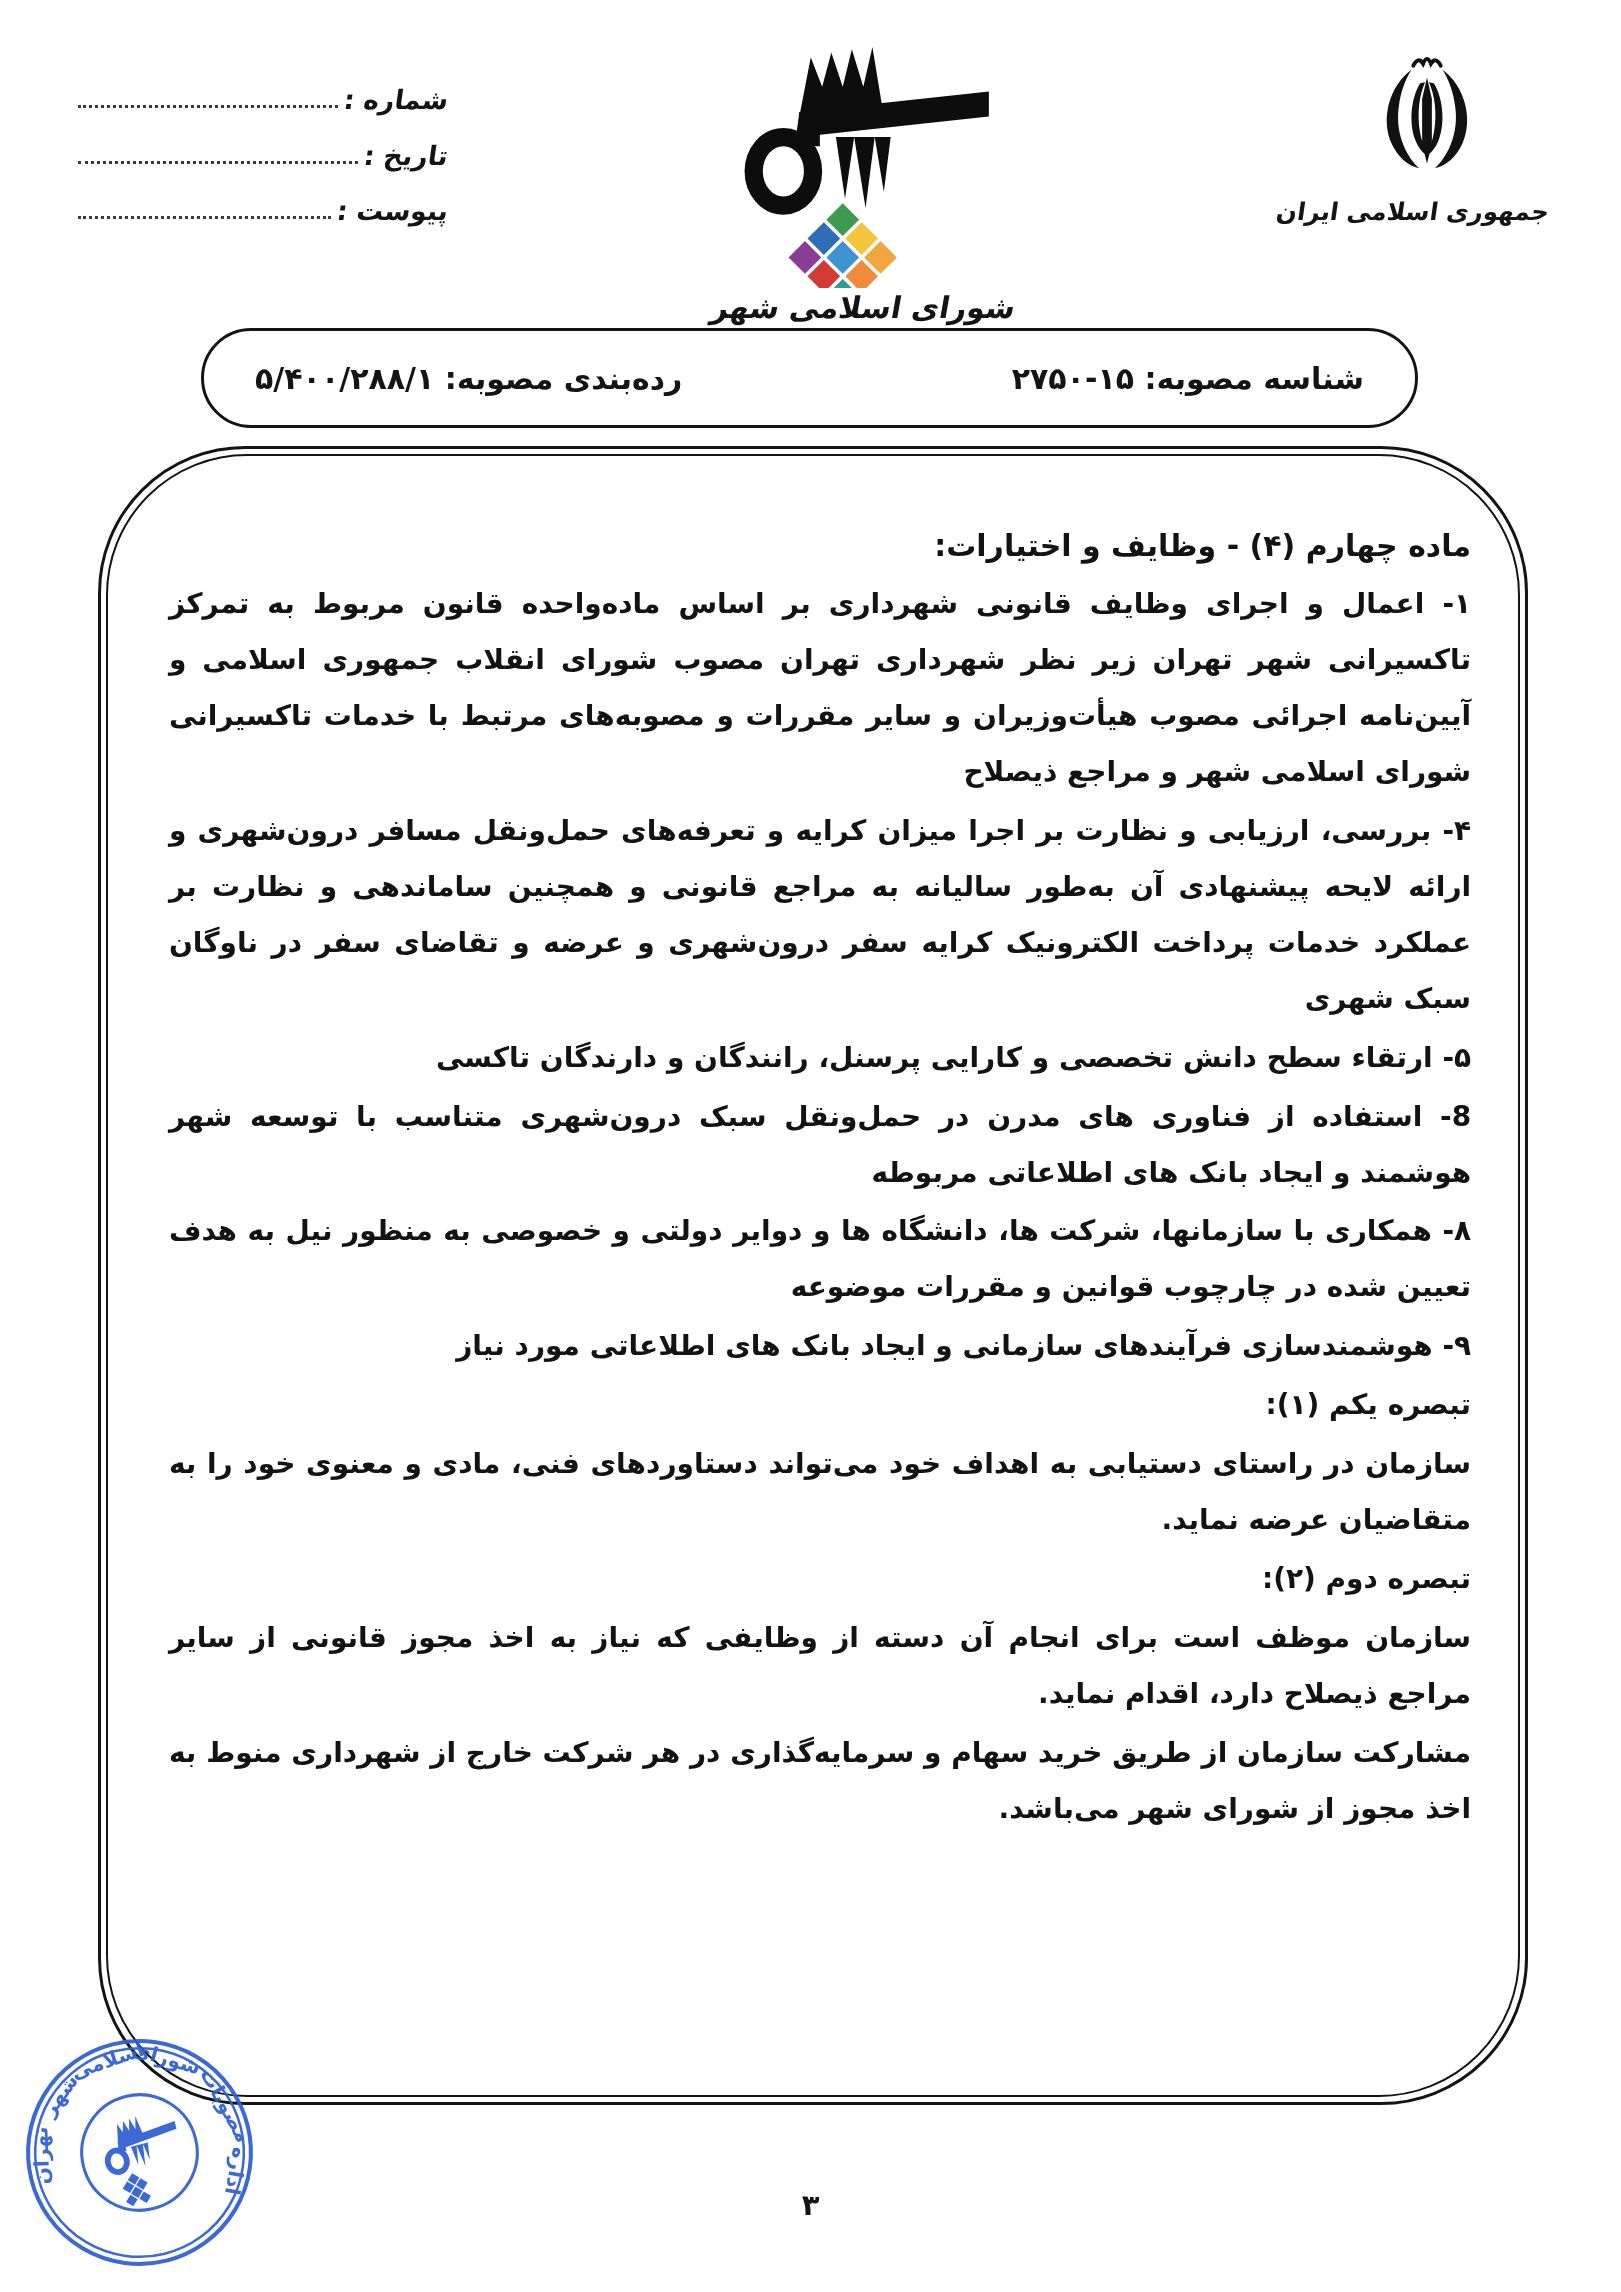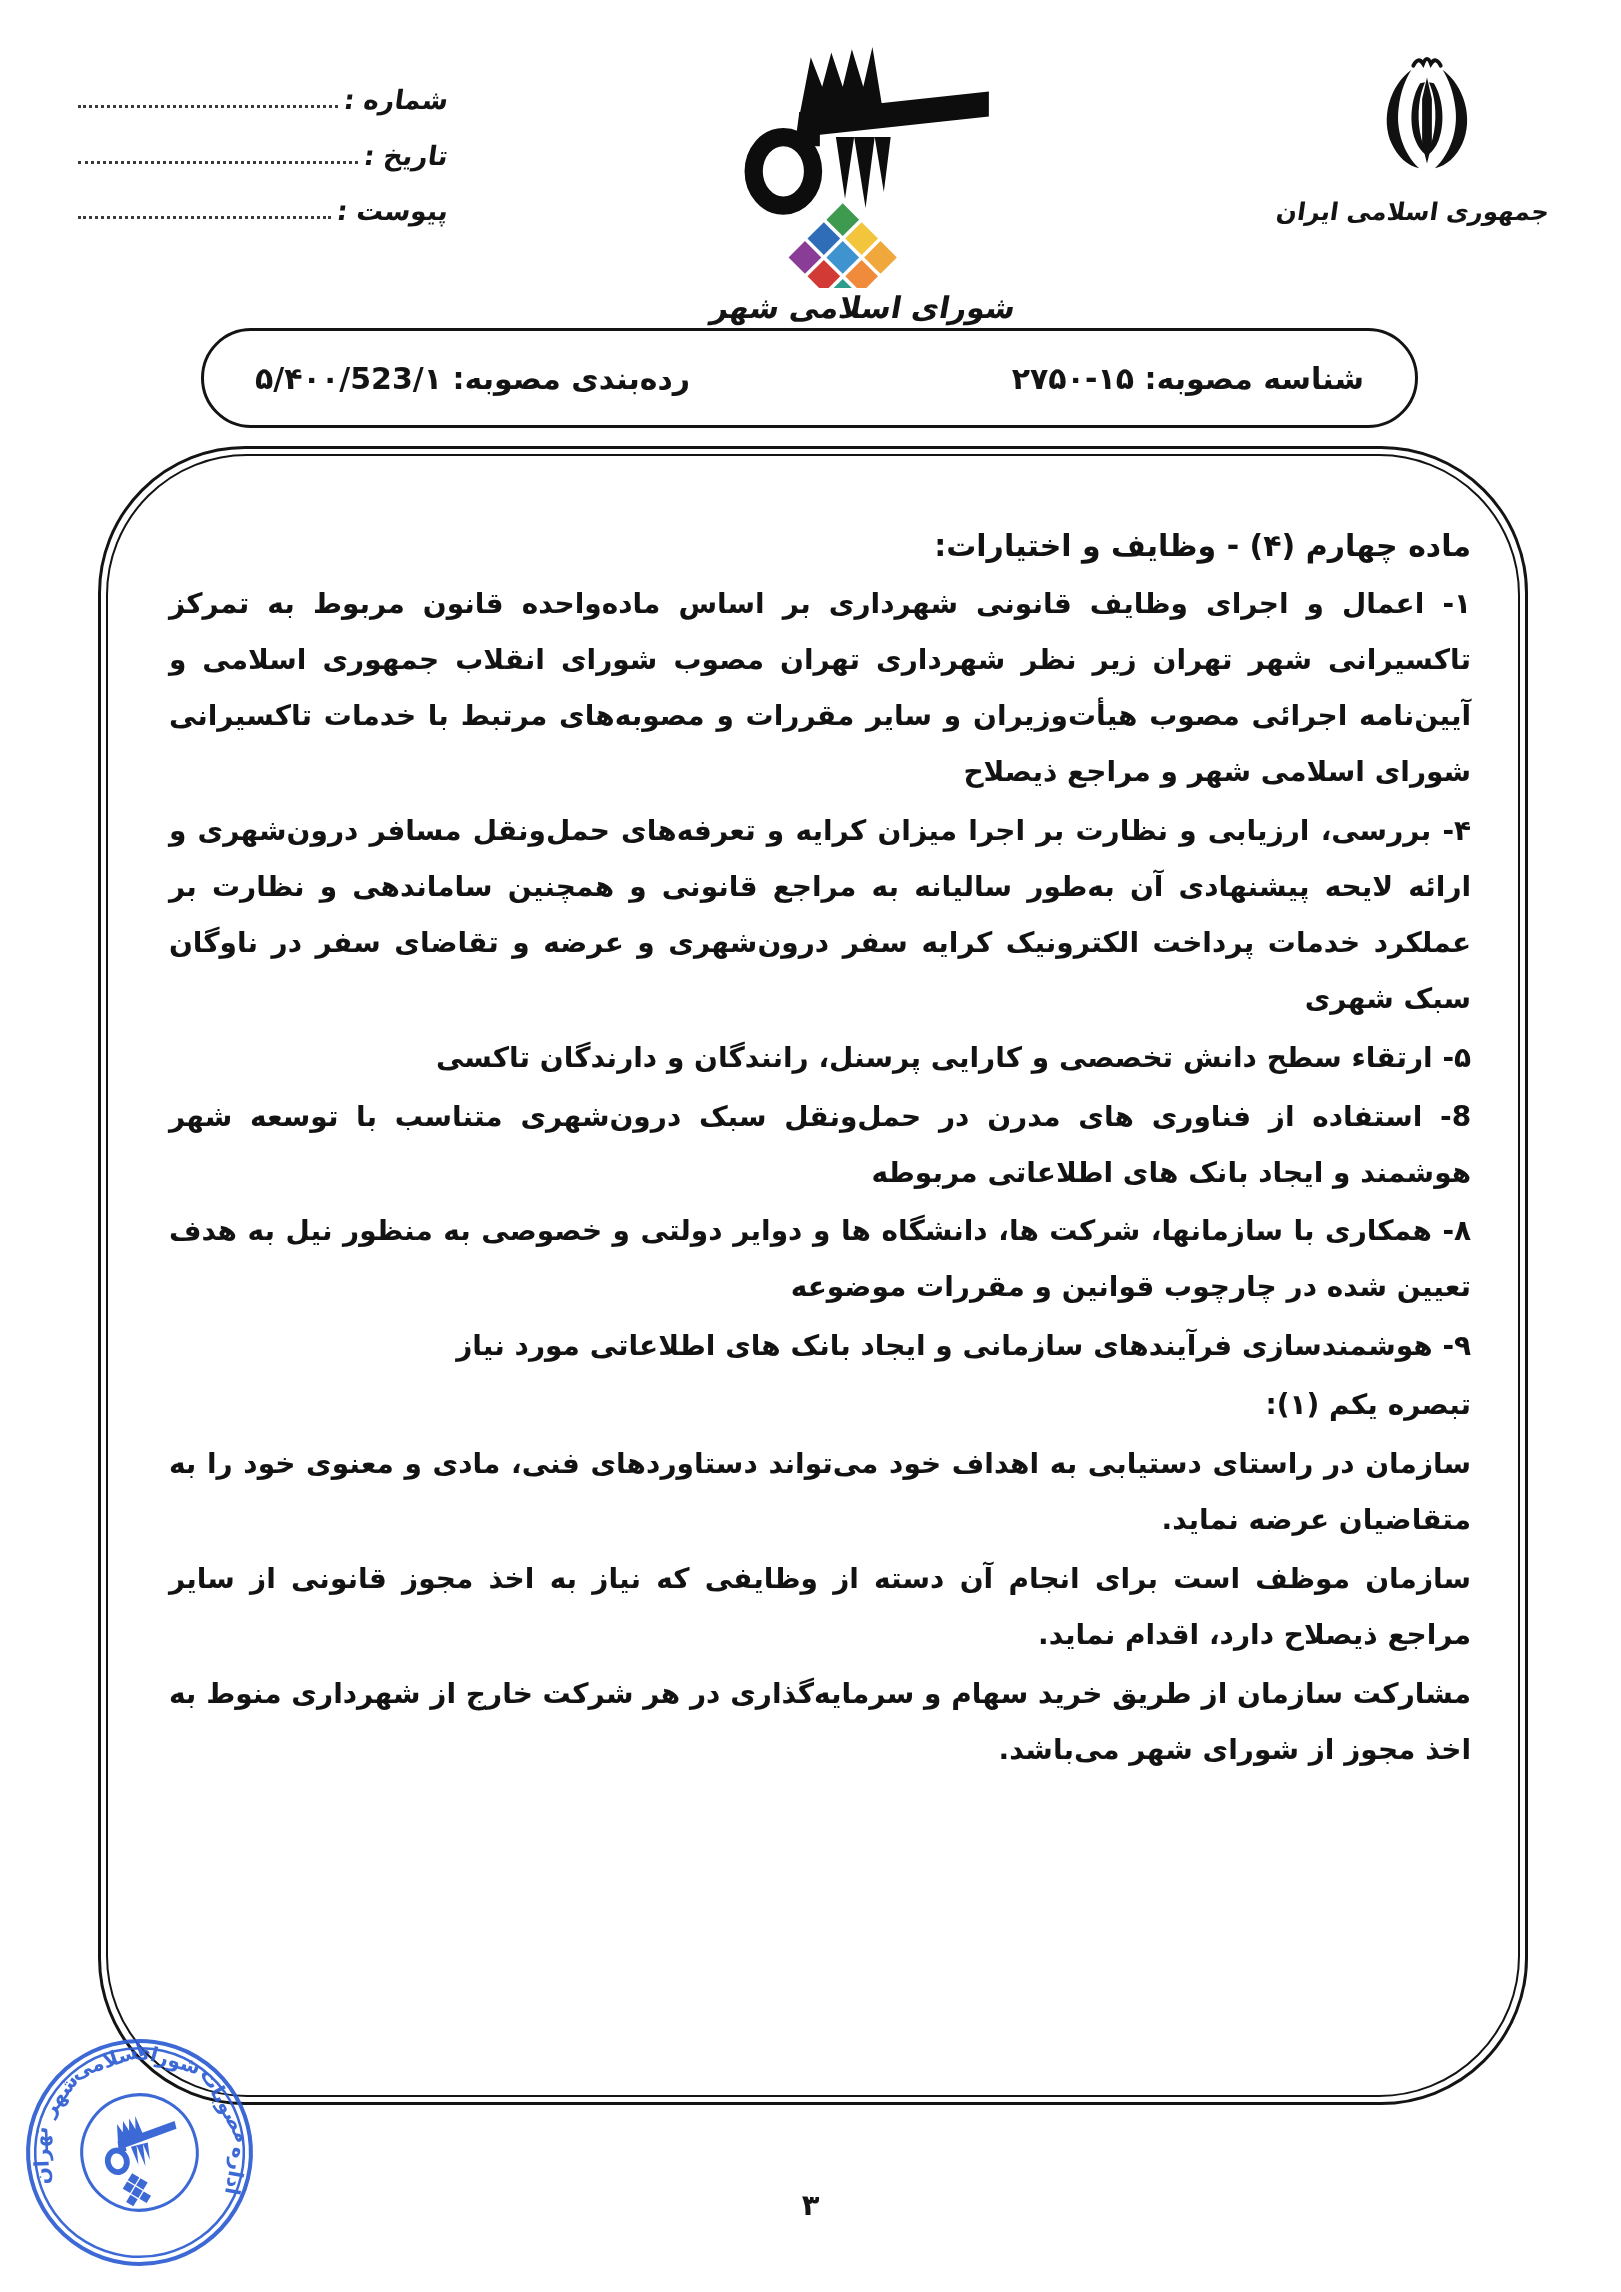--- a/index.html
+++ b/index.html
@@ -111,35 +111,36 @@
         <path d="M67,30 C76,44 79,70 72,88 C69,96 64,102 59,104 C67,90 70,70 68,52 C67,43 65,36 62,29 Z"></path>
         <path d="M60,24 L55,46 L55,92 L60,112 L65,92 L65,46 Z"></path>
       </g>
       <path d="M46,12 Q51,2 56,10 Q60,0 64,10 Q69,2 74,12" fill="none" stroke="#111" stroke-width="4" stroke-linecap="round"></path>
     </svg>
     <div class="emblem-caption">جمهوری اسلامی ایران</div>
   </div>
 
   <div class="id-bar">
     <span>شناسه مصوبه: ۱۵-۲۷۵۰</span>
-    <span>رده‌بندی مصوبه: ۵/۴۰۰/523/۱</span>
+    <span>رده‌بندی مصوبه: ۵/۴۰۰/۲۸۸/۱</span>
   </div>
 
   <div class="main-box">
     <div class="main-box-inner">
       <div class="article">
         <h1>ماده چهارم (۴) - وظایف و اختیارات:</h1>
         <p>۱- اعمال و اجرای وظایف قانونی شهرداری بر اساس ماده‌واحده قانون مربوط به تمرکز تاکسیرانی شهر تهران زیر نظر شهرداری تهران مصوب شورای انقلاب جمهوری اسلامی و آیین‌نامه اجرائی مصوب هیأت‌وزیران و سایر مقررات و مصوبه‌های مرتبط با خدمات تاکسیرانی شورای اسلامی شهر و مراجع ذیصلاح</p>
         <p>۴- بررسی، ارزیابی و نظارت بر اجرا میزان کرایه و تعرفه‌های حمل‌ونقل مسافر درون‌شهری و ارائه لایحه پیشنهادی آن به‌طور سالیانه به مراجع قانونی و همچنین ساماندهی و نظارت بر عملکرد خدمات پرداخت الکترونیک کرایه سفر درون‌شهری و عرضه و تقاضای سفر در ناوگان سبک شهری</p>
         <p>۵- ارتقاء سطح دانش تخصصی و کارایی پرسنل، رانندگان و دارندگان تاکسی</p>
         <p>8- استفاده از فناوری های مدرن در حمل‌ونقل سبک درون‌شهری متناسب با توسعه شهر هوشمند و ایجاد بانک های اطلاعاتی مربوطه</p>
         <p>۸- همکاری با سازمانها، شرکت ها، دانشگاه ها و دوایر دولتی و خصوصی به منظور نیل به هدف تعیین شده در چارچوب قوانین و مقررات موضوعه</p>
         <p>۹- هوشمندسازی فرآیندهای سازمانی و ایجاد بانک های اطلاعاتی مورد نیاز</p>
         <p class="note-heading">تبصره یکم (۱):</p>
         <p>سازمان در راستای دستیابی به اهداف خود می‌تواند دستاوردهای فنی، مادی و معنوی خود را به متقاضیان عرضه نماید.</p>
+        <p class="note-heading">تبصره دوم (۲):</p>
         <p>سازمان موظف است برای انجام آن دسته از وظایفی که نیاز به اخذ مجوز قانونی از سایر مراجع ذیصلاح دارد، اقدام نماید.</p>
         <p>مشارکت سازمان از طریق خرید سهام و سرمایه‌گذاری در هر شرکت خارج از شهرداری منوط به اخذ مجوز از شورای شهر می‌باشد.</p>
       </div>
     </div>
   </div>
 
   <svg class="stamp" viewBox="0 0 232 232" color="#2e5ed2">
     <circle cx="116" cy="116" r="110" fill="none" stroke="currentColor" stroke-width="4"></circle>
     <circle cx="116" cy="116" r="103" fill="none" stroke="currentColor" stroke-width="2.5"></circle>
     <circle cx="116" cy="116" r="57" fill="none" stroke="currentColor" stroke-width="3"></circle>

